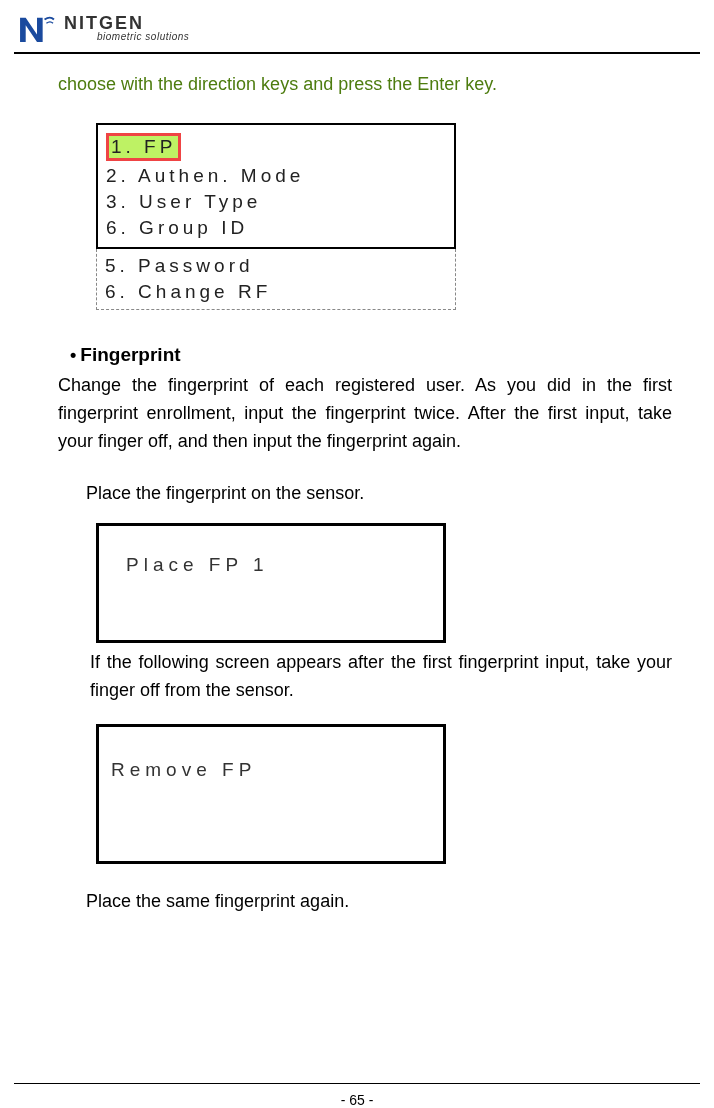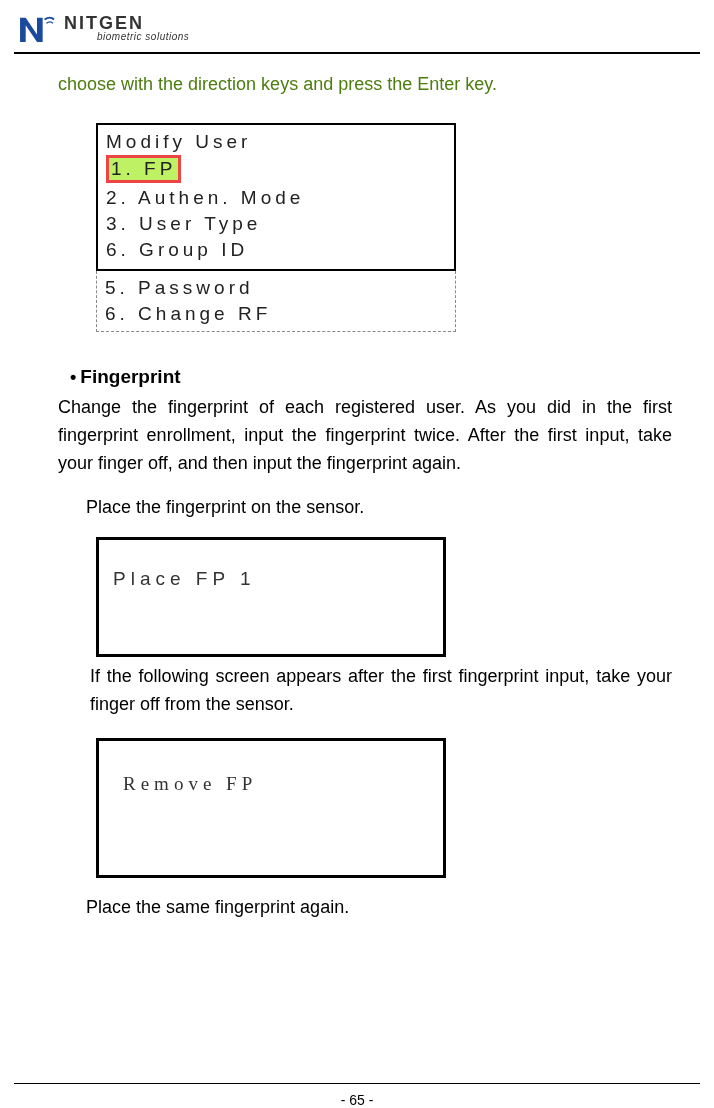--- a/index.html
+++ b/index.html
@@ -107,39 +107,38 @@
     }
     .section-body {
       font-size: 18px;
       line-height: 1.55;
       text-align: justify;
       color: #000;
     }
     .instruction {
       font-size: 18px;
       margin-left: 28px;
-      margin-top: 16px;
+      margin-top: 24px;
       margin-bottom: 16px;
       line-height: 1.5;
       text-align: justify;
     }
     .lcd-box {
       border: 3px solid #000;
       margin-left: 38px;
       width: 350px;
       height: 120px;
-      padding: 28px 14px;
+      padding: 28px 27px;
     }
     .lcd-box-tall {
       border: 3px solid #000;
       margin-left: 38px;
       width: 350px;
       height: 140px;
-      padding: 32px 24px;
-      font-family: Liberation Serif, serif;
+      padding: 32px 12px;
     }
     .lcd-text {
       font-size: 19px;
       letter-spacing: 5px;
       color: #333;
     }
     .after-box-text {
       font-size: 18px;
       margin-left: 32px;
       margin-top: 6px;
@@ -180,21 +179,20 @@
   </div>
 </div>
 
 <hr class="hr-top">
 
 <div class="content">
   <p class="intro-text">choose with the direction keys and press the Enter key.</p>
 
   <div class="menu-box">
     <div class="menu-box-top">
-      <div class="menu-title">Modify User</div>
       <div class="menu-item"><span class="menu-item-selected">1. FP</span></div>
       <div class="menu-item">2. Authen.  Mode</div>
       <div class="menu-item">3. User Type</div>
       <div class="menu-item">6. Group ID</div>
     </div>
     <div class="menu-box-bottom">
       <div class="menu-item">5. Password</div>
       <div class="menu-item">6. Change RF</div>
     </div>
   </div>

